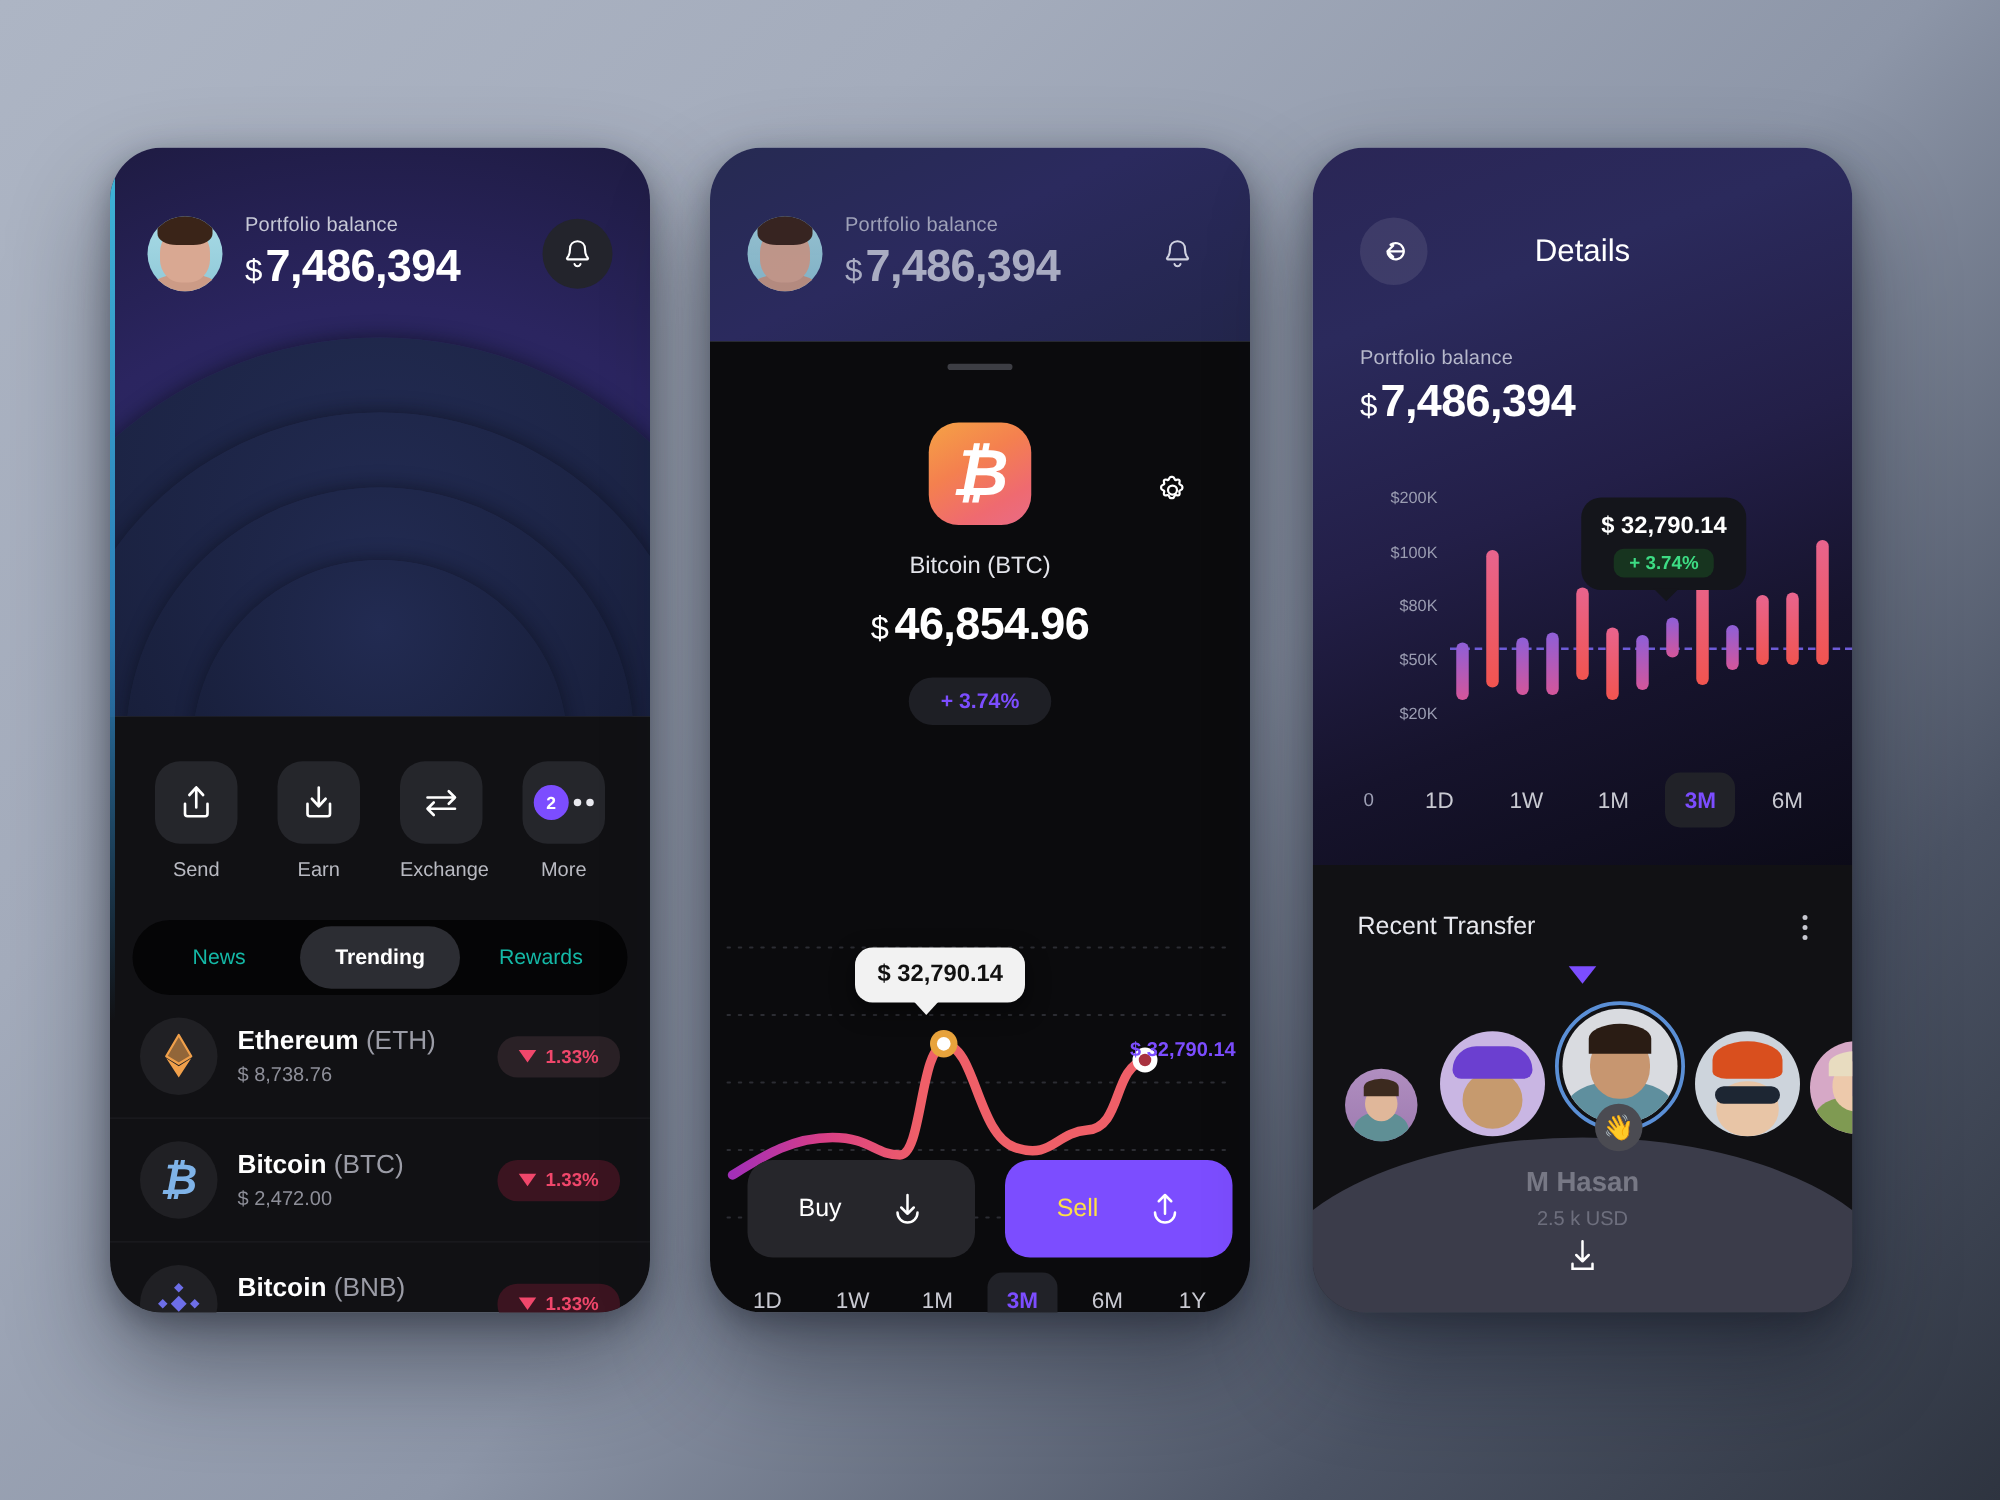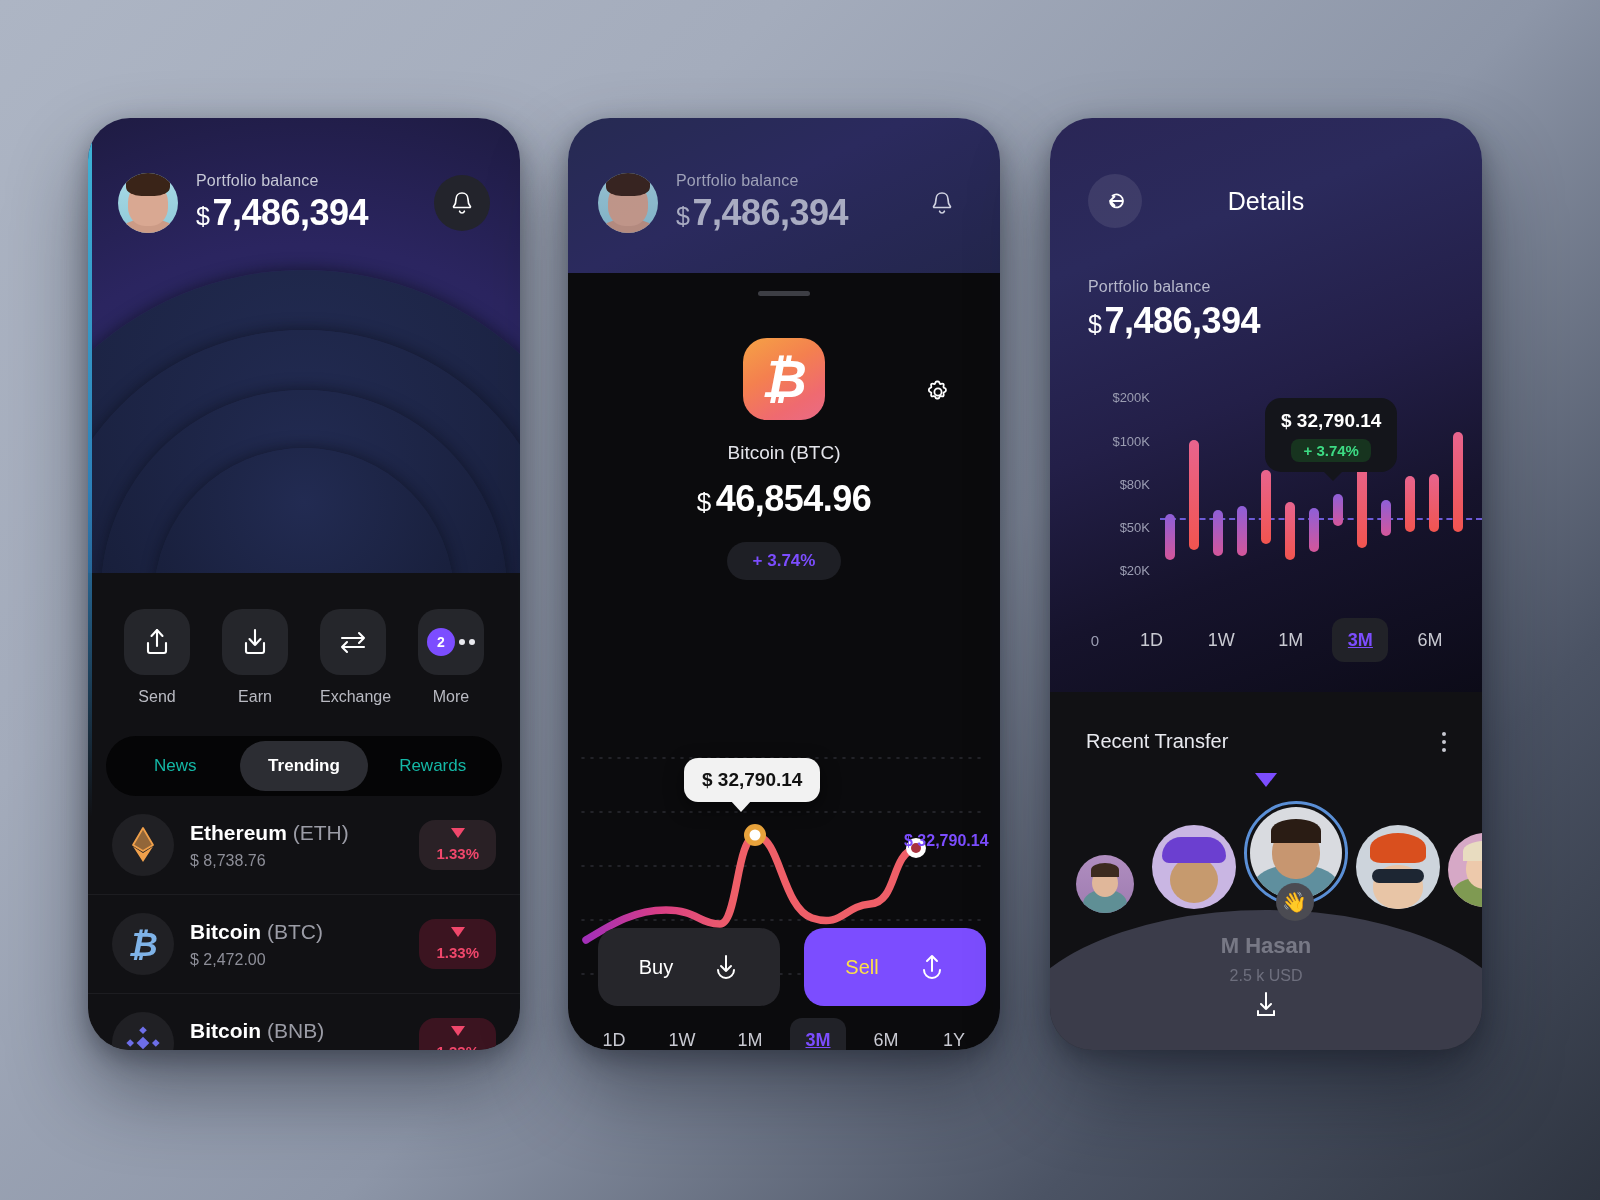--- a/index.html
+++ b/index.html
@@ -171,21 +171,21 @@
     display: flex; align-items: center; justify-content: center;
     margin-right: 16px;
   }
   .coin-meta { flex: 1; }
   .coin-name { font-size: 21px; color: #fff; font-weight: bold; }
   .coin-name .sym { color: #9b9ca6; font-weight: normal; }
   .coin-price { font-size: 16px; color: #8e8f99; margin-top: 7px; }
   .chg {
     display: flex; align-items: center; gap: 7px;
     padding: 8px 17px; border-radius: 16px;
-    font-size: 15px; font-weight: bold; flex-direction: column;
+    font-size: 15px; font-weight: bold;
   }
   .chg.dim { background: #2a2126; color: #f0476b; }
   .chg.hot { background: #3b1420; color: #f0476b; }
   .tri-down { width:0;height:0;border-left:7px solid transparent;border-right:7px solid transparent;border-top:10px solid #f0476b; }
 
   
   .p2-header {
     position: absolute; left:0; right:0; top:0; height: 155px;
     background: linear-gradient(155deg, #262a52 0%, #2b2a5e 45%, #23264c 100%);
   }
@@ -237,21 +237,21 @@
 
   .ranges {
     position: absolute; left: 18px; right: 18px; top: 745px;
     display: flex; justify-content: space-between; align-items: center;
   }
   .range {
     min-width: 56px; height: 44px; border-radius: 12px;
     display:flex;align-items:center;justify-content:center;
     font-size: 18px; color: #c9cad2; cursor: pointer;
   }
-  .range.active { background: #212228; color: #7c4dff; font-weight: bold; text-decoration: underline; }
+  .range.active { background: #212228; color: #7c4dff; font-weight: bold; }
 
   .trade-row { position: absolute; left: 30px; right: 14px; bottom: 44px; display: flex; gap: 24px; }
   .btn-trade {
     flex: 1; height: 78px; border-radius: 20px;
     display:flex;align-items:center;justify-content:center;gap:40px;
     font-size: 20px; cursor:pointer; border:none;
   }
   .btn-buy { background: #26262b; color: #fff; }
   .btn-sell { background: #7c4dff; color: #fde047; }
 

